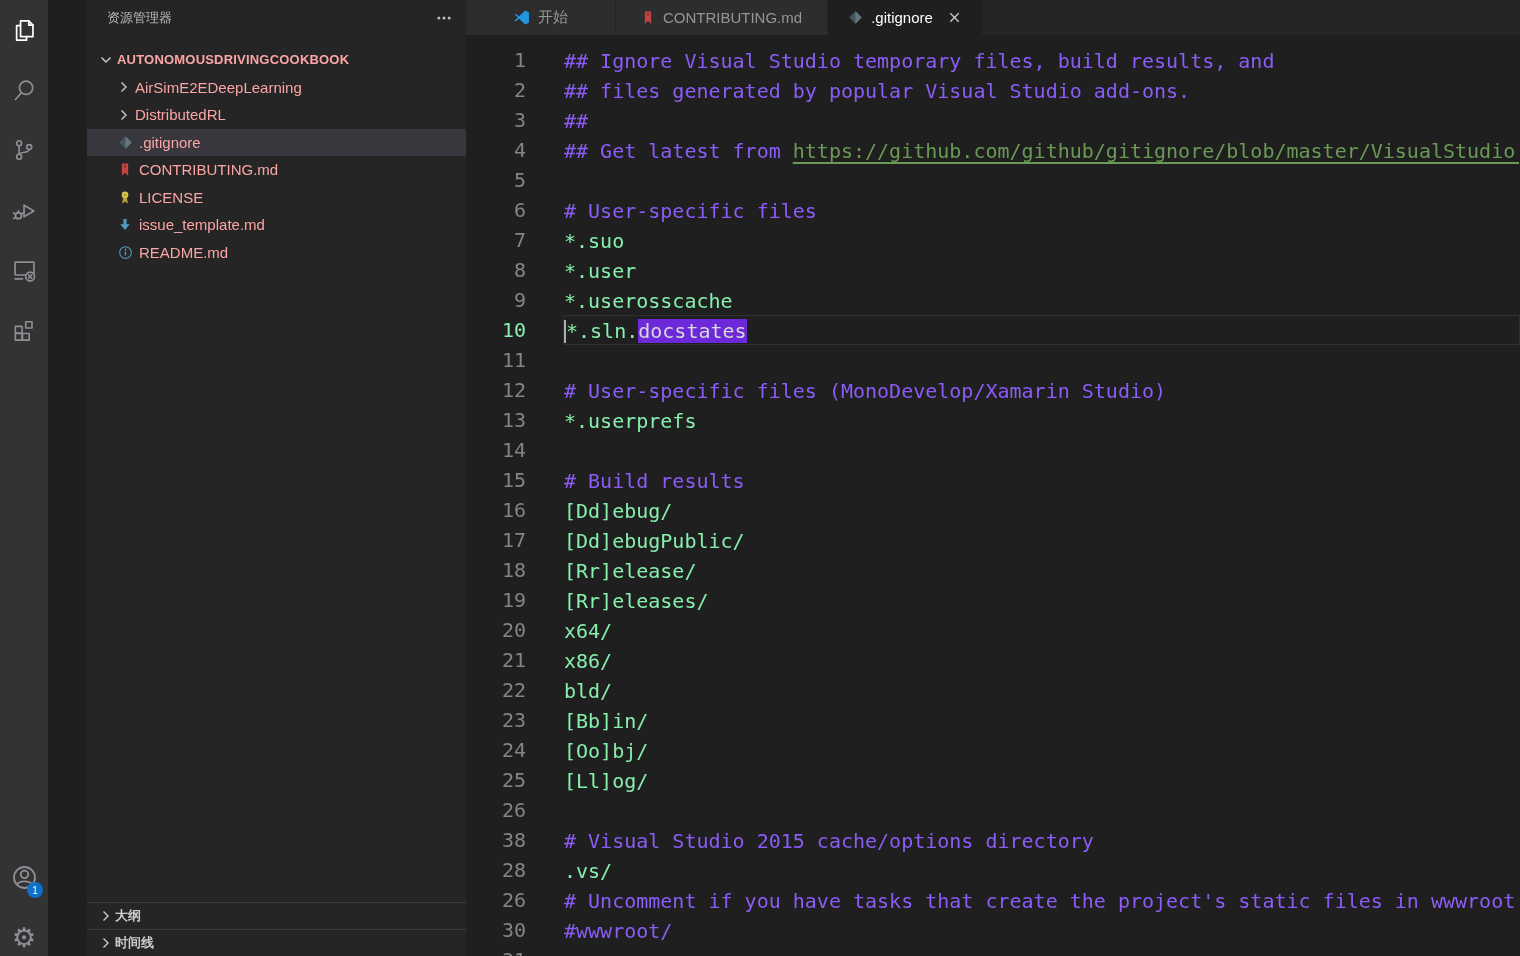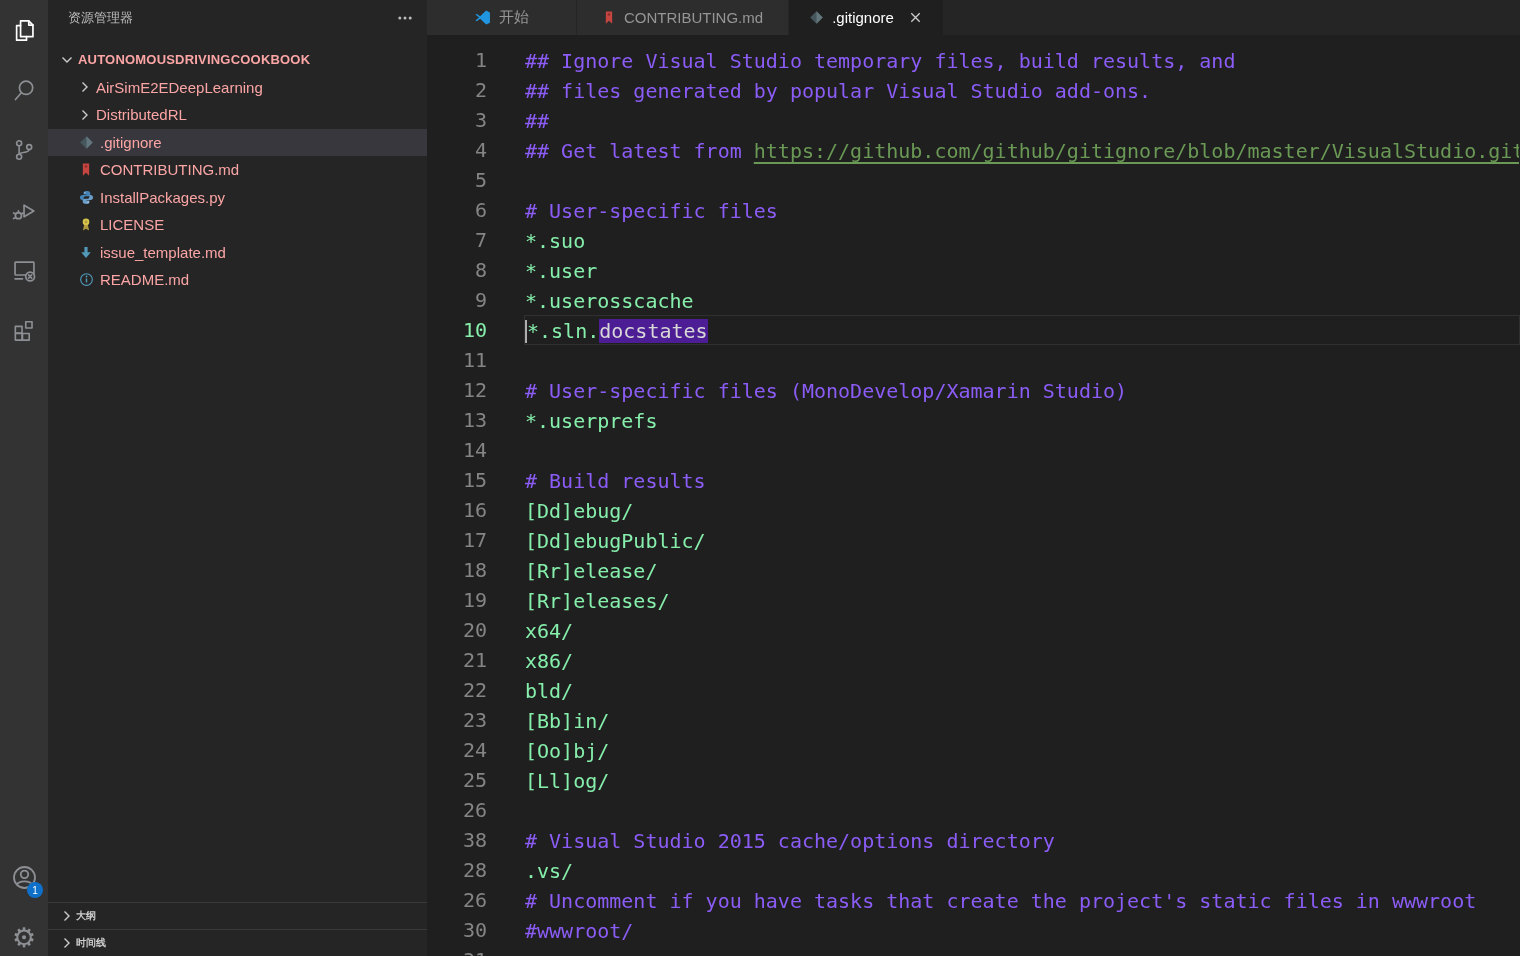--- a/index.html
+++ b/index.html
@@ -15,37 +15,37 @@
              color:#8c8f94; position:relative; cursor:pointer; }
   .ab-item.active { color:#ffffff; }
   .ab-item svg { display:block; }
   .ab-badge { position:absolute; right:5px; bottom:9px; min-width:16px; height:16px; border-radius:50%;
               background:#0e70c8; color:#fff; font-size:10px; display:flex; align-items:center;
               justify-content:center; font-family:"Liberation Sans",sans-serif; }
   .gear-glyph { font-size:27px; line-height:1; color:#8c8f94; font-family:"DejaVu Sans",sans-serif; }
 
   
   .sidebar { width:379px; background:#252526; color:#cccccc; display:flex; flex-direction:column;
-             flex-shrink:0; overflow:hidden; }
+             flex-shrink:0; overflow:hidden;margin-left:39px; }
   .sb-header { height:35px; flex-shrink:0; display:flex; align-items:center; justify-content:space-between;
                padding:0 14px 0 20px; font-size:13px; color:#bbbbbb; }
   .sb-more { cursor:pointer; display:flex; align-items:center; }
   .tree { margin-top:11px; }
   .row { height:27.5px; display:flex; align-items:center; font-size:15px; color:#fca5a5; cursor:pointer;
          white-space:nowrap; }
   .row.selected { background:#37373d; }
   .row .twisty { width:18px; margin-left:10px; display:flex; align-items:center; justify-content:center; flex-shrink:0; }
   .row.child .twisty { margin-left:28px; }
   .row .fileicon { width:20px; margin-left:28px; margin-right:2px; display:flex; align-items:center;
                    justify-content:center; flex-shrink:0; }
   .row .lbl { padding-left:2px; }
   .row.root .lbl { font-weight:bold; font-size:13px; letter-spacing:.2px; }
   .sb-footer { margin-top:auto; }
   .panel-row { height:27px; display:flex; align-items:center; border-top:1px solid #3a3a3a;
-               font-size:10px; font-weight:bold; color:#cccccc; cursor:pointer; }
+               font-size:13px; font-weight:bold; color:#cccccc; cursor:pointer; }
   .panel-row .twisty { width:18px; margin-left:10px; display:flex; align-items:center; justify-content:center; }
 
   
   .main { flex:1; display:flex; flex-direction:column; min-width:0; background:#1f1f1f; }
   .tabbar { height:35px; background:#252526; display:flex; flex-shrink:0; }
   .tab { display:flex; align-items:center; justify-content:center; gap:8px; font-size:15px;
          color:#969696; background:#2d2d2d; border-right:1px solid #252526; cursor:pointer; flex-shrink:0; }
   .tab.active { background:#1f1f1f; color:#ffffff; }
   .tab .ticon { display:flex; align-items:center; }
   .tab .tclose { margin-left:6px; display:flex; align-items:center; cursor:pointer; }
@@ -55,21 +55,21 @@
             line-height:30px; overflow:hidden; }
   .line { display:flex; height:30px; }
   .num { width:60px; flex-shrink:0; text-align:right; color:#858585; font-size:20px; }
   .code { margin-left:37px; flex:1; min-width:0; overflow:hidden; white-space:pre; color:#d4d4d4;
           border:1px solid transparent; }
   .line.current .num { color:#86efac; }
   .line.current .code { border-color:#303031; }
   .seg-c { color:#8b5cf6; }
   .seg-p { color:#86efac; }
   .seg-l { color:#6a9955; text-decoration:underline; text-underline-offset:4px; }
-  .seg-h { background:#4c1d95; color:#d8d8d8; }
+  .seg-h { background:#6d28d9; color:#d8d8d8; }
   .caret { display:inline-block; width:2px; height:23px; background:#aeafad; vertical-align:text-bottom; }
 </style>
 </head>
 <body>
 
 <div class="app">
 
   <nav class="activitybar">
     <div class="ab-top" id="ab-top">
         <div class="ab-item active">
@@ -198,31 +198,20 @@
           <span class="fileicon">
             <svg width="14" height="15" viewBox="0 0 16 16">
               <path d="M4.4 1h7.2v14L8 11.8 4.4 15z" fill="#c64540"></path>
               <circle cx="8" cy="4.6" r="1.5" fill="#8f2f2c"></circle>
             </svg>
           </span>
           <span class="lbl">CONTRIBUTING.md</span>
         </div>
         <div class="row file">
           <span class="fileicon">
-            <svg width="15" height="15" viewBox="0 0 16 16">
-              <path fill="#4584b6" d="M7.9 1.1c-2.7 0-3 1.1-3 2.1v1.5h3.1v.7H3.6C2.1 5.4 1 6.5 1 8.1s1.1 2.7 2.6 2.7h1.3V8.9c0-1.2 1-2.2 2.2-2.2h3c1 0 1.9-.8 1.9-1.9V3.2c0-1.4-1.5-2.1-4.1-2.1z"></path>
-              <path fill="#6b9fc9" d="M8.1 14.9c2.7 0 3-1.1 3-2.1v-1.5H8v-.7h4.4c1.5 0 2.6-1.1 2.6-2.7S13.9 5.2 12.4 5.2h-1.3v1.9c0 1.2-1 2.2-2.2 2.2h-3c-1 0-1.9.8-1.9 1.9v1.6c0 1.4 1.5 2.1 4.1 2.1z"></path>
-              <circle cx="6.3" cy="3" r=".7" fill="#dce7f0"></circle>
-              <circle cx="9.7" cy="13" r=".7" fill="#dce7f0"></circle>
-            </svg>
-          </span>
-          <span class="lbl">InstallPackages.py</span>
-        </div>
-        <div class="row file">
-          <span class="fileicon">
             <svg width="14" height="15" viewBox="0 0 16 16">
               <path d="M6 7.6 4.5 14.9l3.5-2.1 3.5 2.1L10 7.6z" fill="#b09c3f"></path>
               <circle cx="8" cy="5" r="3.8" fill="#d8c64b"></circle>
               <circle cx="8" cy="5" r="1.6" fill="#b09c3f"></circle>
             </svg>
           </span>
           <span class="lbl">LICENSE</span>
         </div>
         <div class="row file">
           <span class="fileicon">

